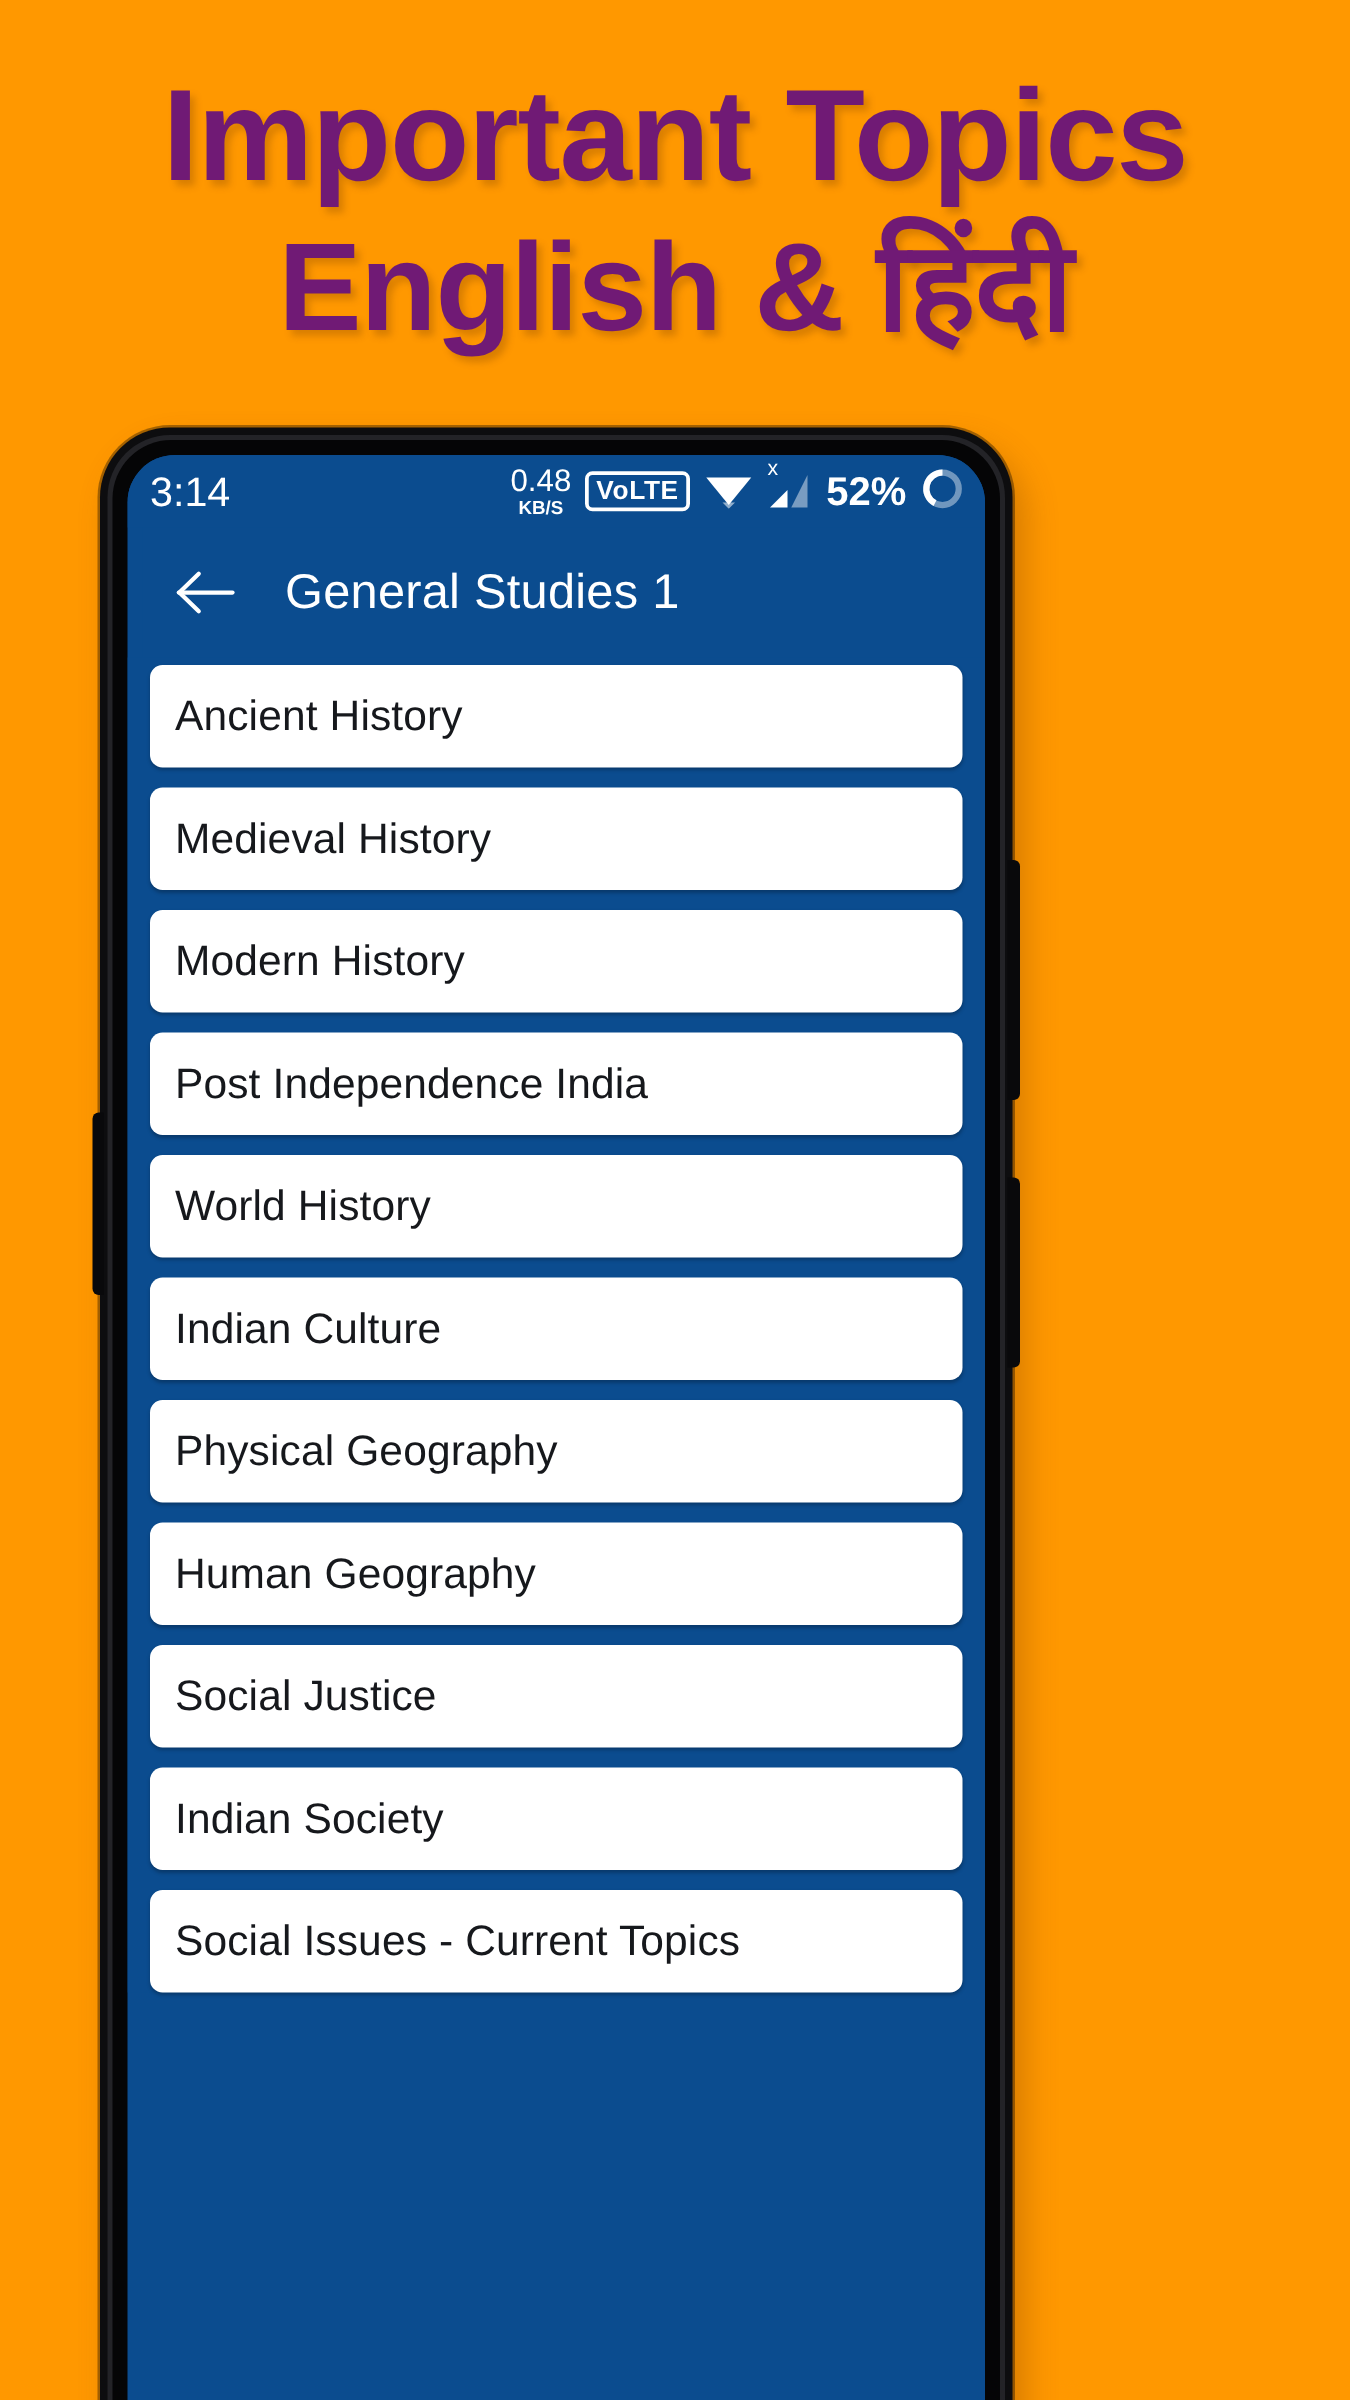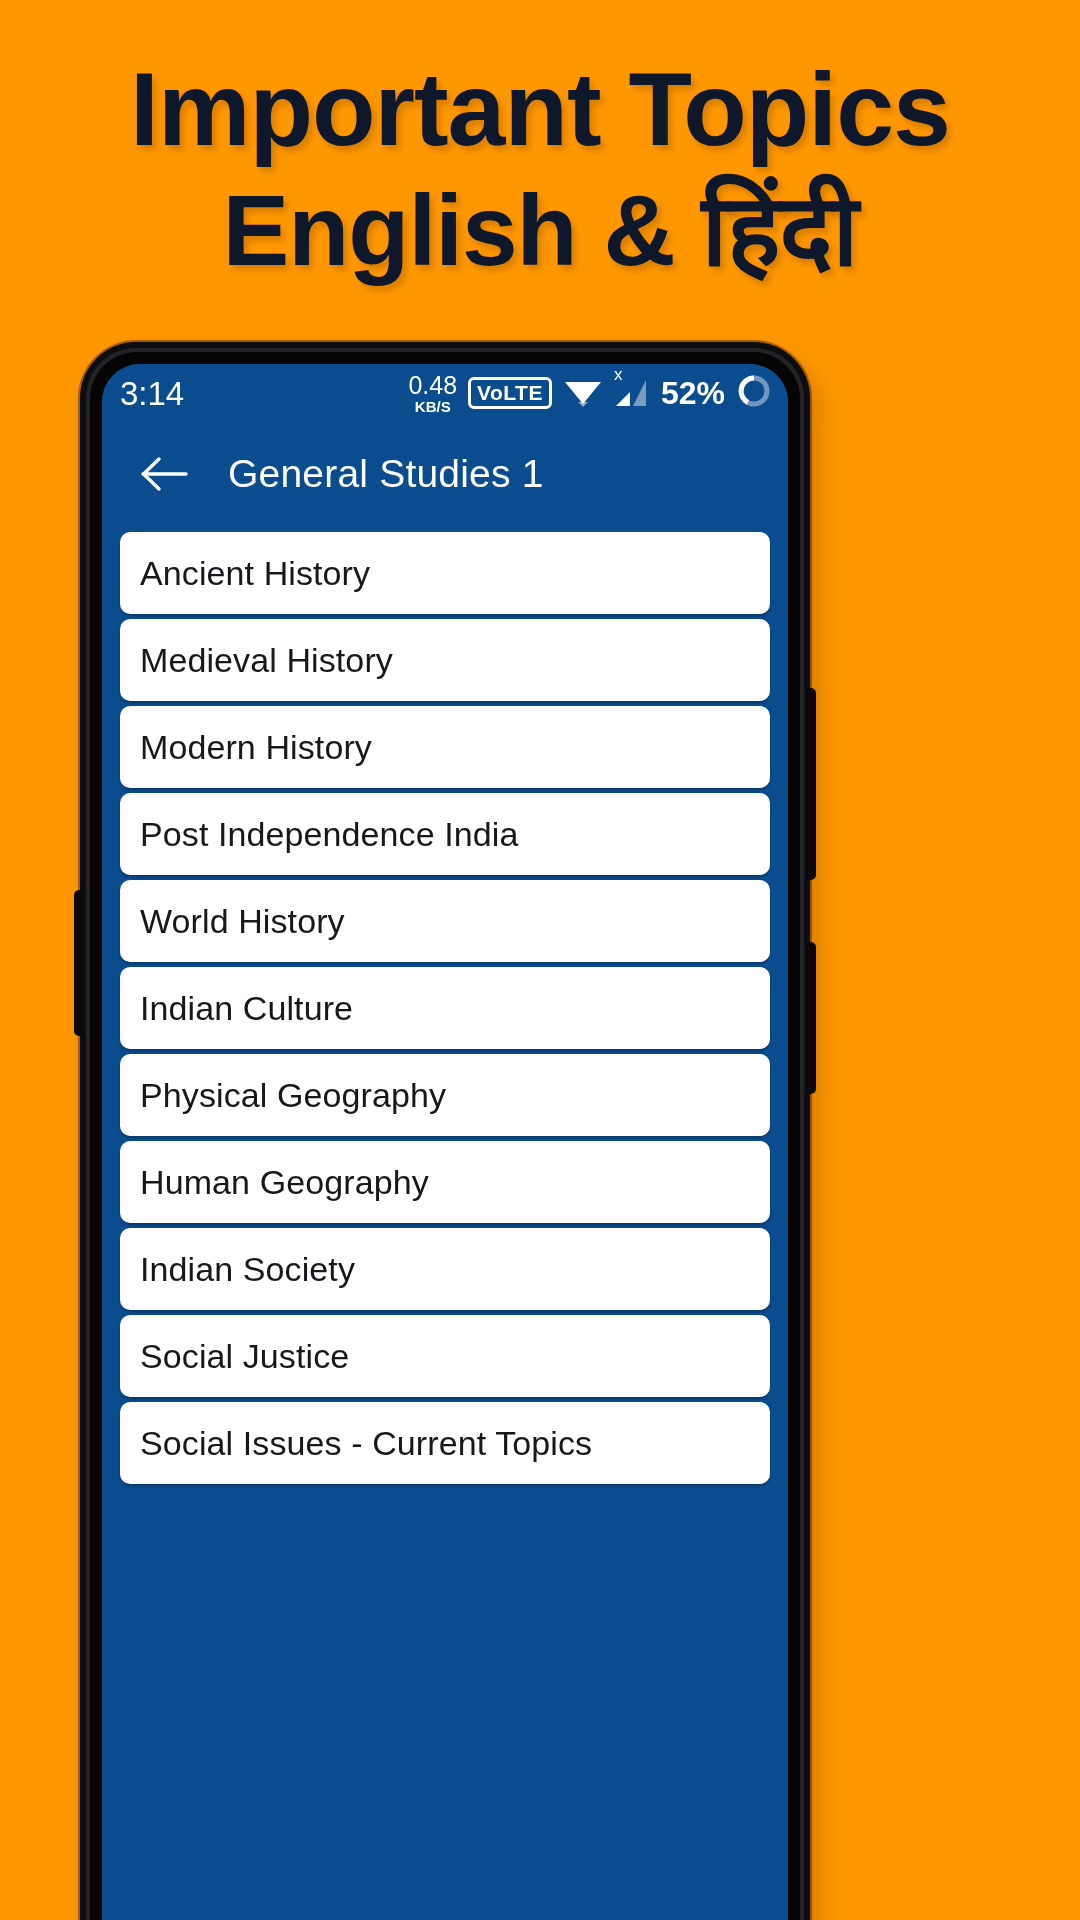--- a/index.html
+++ b/index.html
@@ -15,21 +15,21 @@
     position: relative;
   }
 
   
   .promo {
     position: absolute;
     top: 48px;
     left: 0;
     width: 1080px;
     text-align: center;
-    color: #0f172a;
+    color: #701a75;
     font-weight: 700;
     font-size: 104px;
     line-height: 1.18;
     letter-spacing: -1px;
     text-shadow: 4px 5px 6px rgba(120,60,0,0.28);
   }
   .promo-line { display: block; white-space: nowrap; }
   .promo-line-2 { font-size: 100px; }
 
   
@@ -188,21 +188,21 @@
     padding: 6px 18px 0 18px;
     background: #0b4c8f;
   }
   .topic-card {
     background: #ffffff;
     border-radius: 10px;
     height: 82px;
     display: flex;
     align-items: center;
     padding-left: 20px;
-    margin-bottom: 5px;
+    margin-bottom: 16px;
     box-shadow: 0 2px 3px rgba(0,0,0,0.25);
   }
   .topic-card-label {
     color: #16181c;
     font-size: 34px;
     font-weight: 400;
     letter-spacing: 0.1px;
   }
 </style>
 </head>
@@ -290,24 +290,24 @@
       <div class="topic-card">
         <span class="topic-card-label">Indian Culture</span>
       </div>
       <div class="topic-card">
         <span class="topic-card-label">Physical Geography</span>
       </div>
       <div class="topic-card">
         <span class="topic-card-label">Human Geography</span>
       </div>
       <div class="topic-card">
+        <span class="topic-card-label">Social Justice</span>
+      </div>
+      <div class="topic-card">
         <span class="topic-card-label">Indian Society</span>
-      </div>
-      <div class="topic-card">
-        <span class="topic-card-label">Social Justice</span>
       </div>
       <div class="topic-card">
         <span class="topic-card-label">Social Issues - Current Topics</span>
       </div>
     </div>
 
   </div>
 </div>
 
 </body></html>

